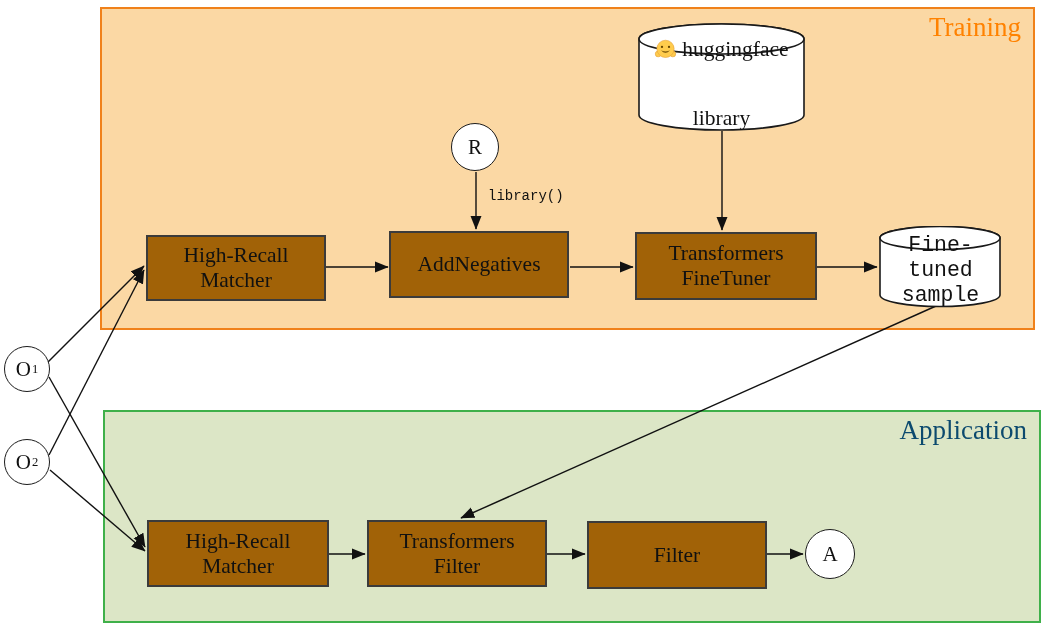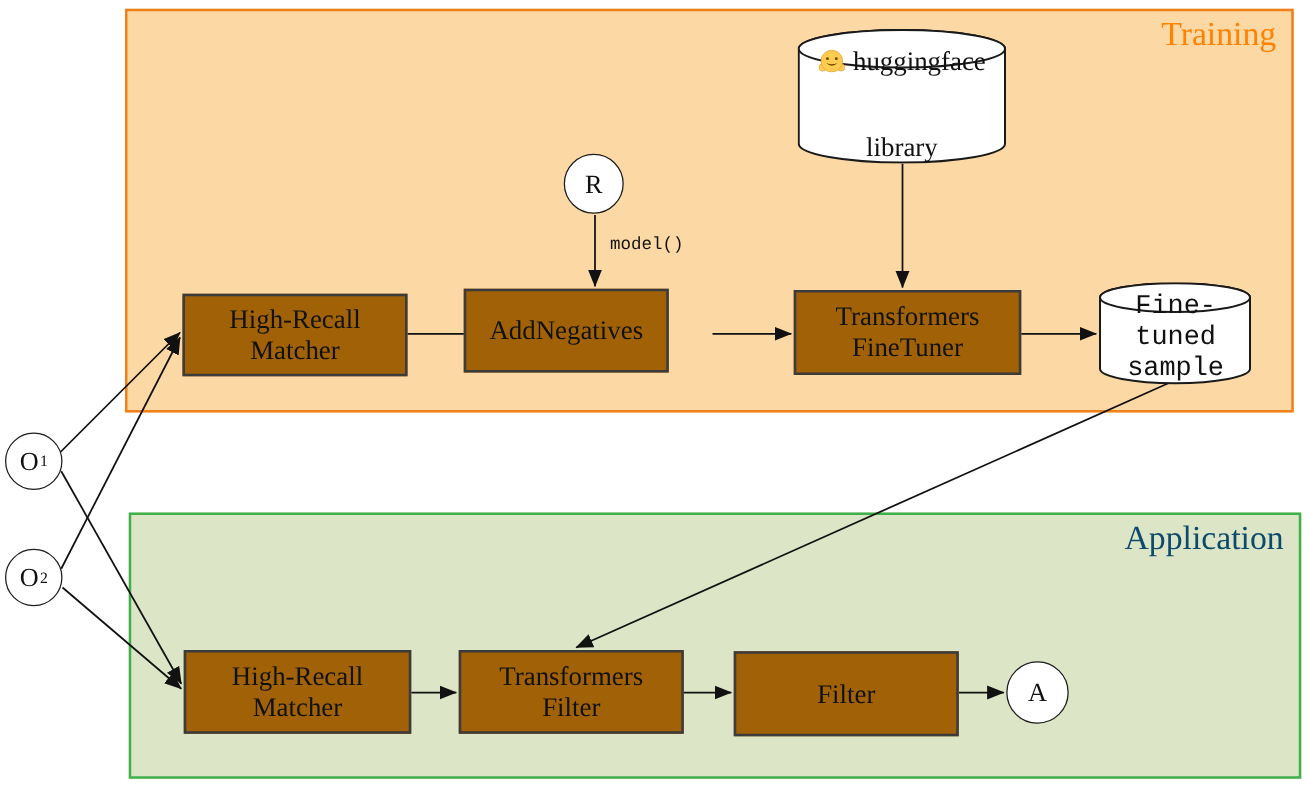--- a/index.html
+++ b/index.html
@@ -77,21 +77,21 @@
       <line x1="329" y1="554" x2="365" y2="554" marker-end="url(#ah)"></line>
       <line x1="547" y1="554" x2="585" y2="554" marker-end="url(#ah)"></line>
       <line x1="767" y1="554" x2="803" y2="554" marker-end="url(#ah)"></line>
     </g>
   </svg>
 
   <div class="node-box" style="left:146px;top:235px;width:180px;height:66px;">
     <span>High-Recall</span>
     <span>Matcher</span>
   </div>
-  <div class="node-box" style="left:371px;top:231px;width:164px;height:67px;">
+  <div class="node-box" style="left:389px;top:231px;width:180px;height:67px;">
     <span>AddNegatives</span>
   </div>
   <div class="node-box" style="left:635px;top:232px;width:182px;height:68px;">
     <span>Transformers</span>
     <span>FineTuner</span>
   </div>
 
   <div class="cyl hf" style="left:638px;top:23px;width:167px;height:108px;">
     <svg class="shape" width="167" height="108" viewBox="0 0 167 108">
       <path d="M1,16 L1,92 A82.5,15 0 0 0 166,92 L166,16 A82.5,15 0 0 0 1,16 Z" fill="#ffffff" stroke="#1a1a1a" stroke-width="1.6"></path>
@@ -132,21 +132,21 @@
     <span>O</span>
       <sub>2</sub>
   </div>
   <div class="circle" style="left:451px;top:123px;width:48px;height:48px;">
     <span>R</span>
   </div>
   <div class="circle" style="left:805px;top:529px;width:50px;height:50px;">
     <span>A</span>
   </div>
 
-  <span class="edge-label" style="left:488px;top:188px;">model()</span>
+  <span class="edge-label" style="left:488px;top:188px;">library()</span>
 
   <div class="node-box" style="left:147px;top:520px;width:182px;height:67px;">
     <span>High-Recall</span>
     <span>Matcher</span>
   </div>
   <div class="node-box" style="left:367px;top:520px;width:180px;height:67px;">
     <span>Transformers</span>
     <span>Filter</span>
   </div>
   <div class="node-box" style="left:587px;top:521px;width:180px;height:68px;">

